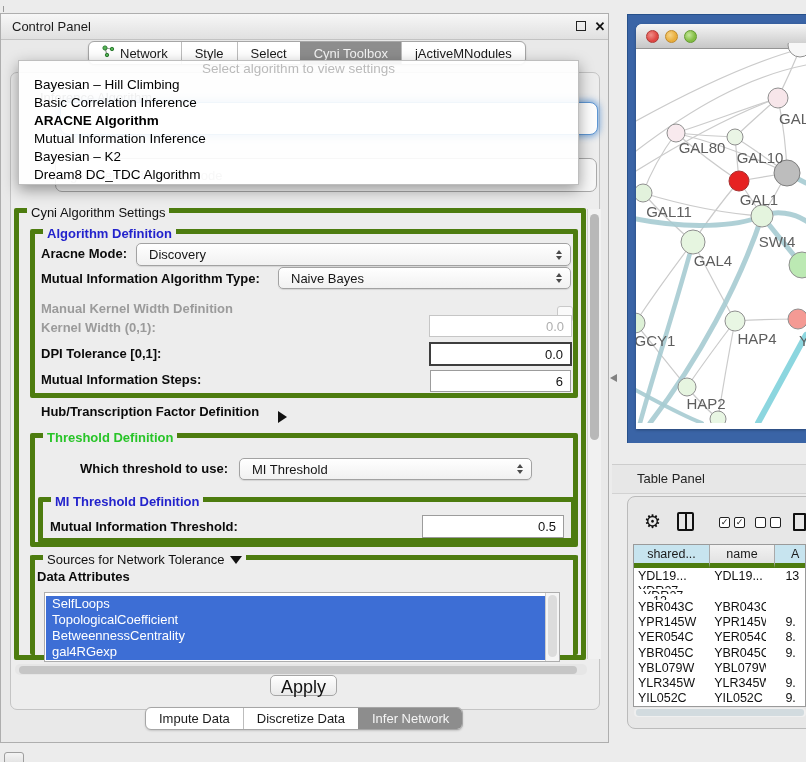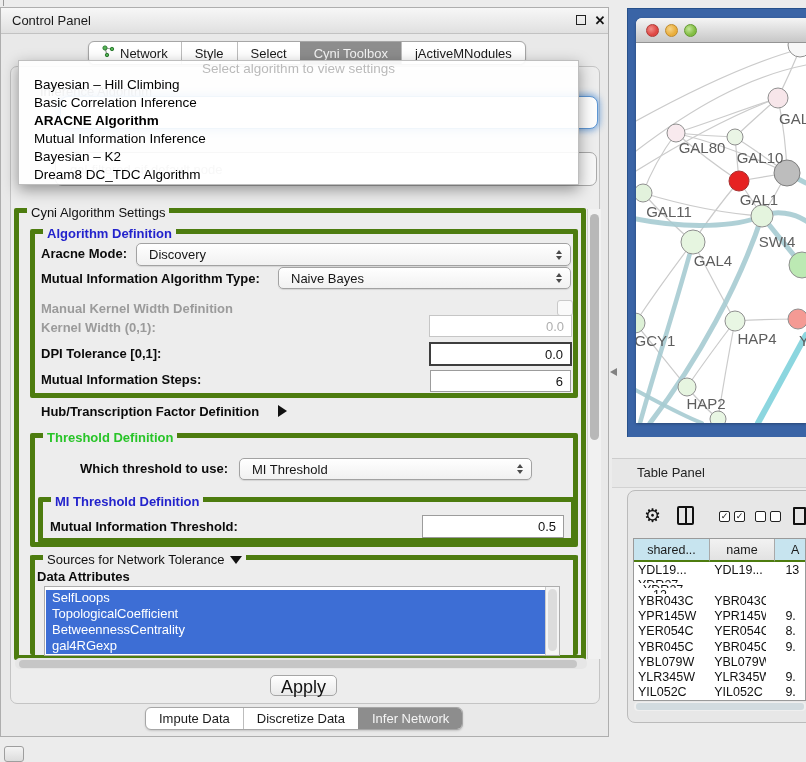--- a/index.html
+++ b/index.html
@@ -1,18 +1,18 @@
 <!DOCTYPE html>
 <html><head>
 <meta charset="utf-8">
 <style>
   html,body{margin:0;padding:0;}
   body{width:806px;height:762px;position:relative;background:#ECECEC;
        font-family:"Liberation Sans",sans-serif;overflow:hidden;}
-  .abs{position:absolute;box-sizing:border-box;}
+  .abs{position:absolute;box-sizing:border-box;margin-top:6px;}
   .lbl{position:absolute;height:16px;line-height:16px;font-size:13px;font-weight:bold;color:#0B0B0B;white-space:nowrap;}
   .lbl.dis{color:#9B9B9B;}
   .combo{position:absolute;box-sizing:border-box;background:linear-gradient(#FFFFFF,#F1F1F1);
          border:1px solid #A2A2A2;border-radius:5px;font-size:13px;color:#161616;
          display:flex;align-items:center;padding-left:12px;box-shadow:0 1px 1px rgba(0,0,0,0.10);}
   .arrs{position:absolute;right:8px;top:50%;transform:translateY(-50%);}
   .arrs i{display:block;width:0;height:0;border-left:3.5px solid transparent;border-right:3.5px solid transparent;}
   .arrs .up{border-bottom:4px solid #4A4A4A;margin-bottom:2px;}
   .arrs .dn{border-top:4px solid #4A4A4A;}
   .tfield{position:absolute;box-sizing:border-box;background:#FFF;border:1px solid #9C9C9C;
@@ -31,21 +31,21 @@
   .popup{position:absolute;background:rgba(255,255,255,0.91);border:1px solid #BEBEBE;
          box-shadow:0 5px 14px rgba(0,0,0,0.38);z-index:50;}
   .dd-ph{height:15px;line-height:15px;text-align:center;color:#BABABA;font-size:13.5px;}
   .dd-item{height:18px;line-height:18px;font-size:13.5px;color:#000;padding-left:15px;white-space:nowrap;}
   .dd-item.b{font-weight:bold;}
   .attr-item{height:16px;line-height:16px;font-size:13px;color:#ffffff;background:#3D6ED5;padding-left:6px;white-space:nowrap;}
   .thumb{position:absolute;background:#B8B8B8;border-radius:5px;}
   .track{position:absolute;background:#F1F1F1;}
   .tl{position:absolute;width:13px;height:13px;border-radius:50%;box-sizing:border-box;}
   .icon-dark{color:#111;}
-  .tbl-hcell{position:absolute;top:0;height:23px;border-right:1px solid #A9A9A9;border-bottom:2px solid #4d7c0f;
+  .tbl-hcell{position:absolute;top:0;height:23px;border-right:1px solid #A9A9A9;border-bottom:5px solid #4d7c0f;
              font-size:12.5px;color:#1B1B1B;display:flex;align-items:center;box-sizing:border-box;}
   .tbl-row{position:absolute;left:0;width:100%;height:15.3px;display:flex;}
   .tbl-row div{font-size:12.5px;color:#111;line-height:15.3px;white-space:nowrap;overflow:hidden;box-sizing:border-box;}
   .chkbox{display:inline-block;width:11px;height:11px;border:1.5px solid #222;border-radius:2px;
           box-sizing:border-box;font-size:9px;line-height:8px;text-align:center;color:#111;background:#FFF;}
 </style>
 </head>
 <body>
 
 <div class="abs" style="left:3px;top:0;width:1px;height:6px;background:#999;"></div>

